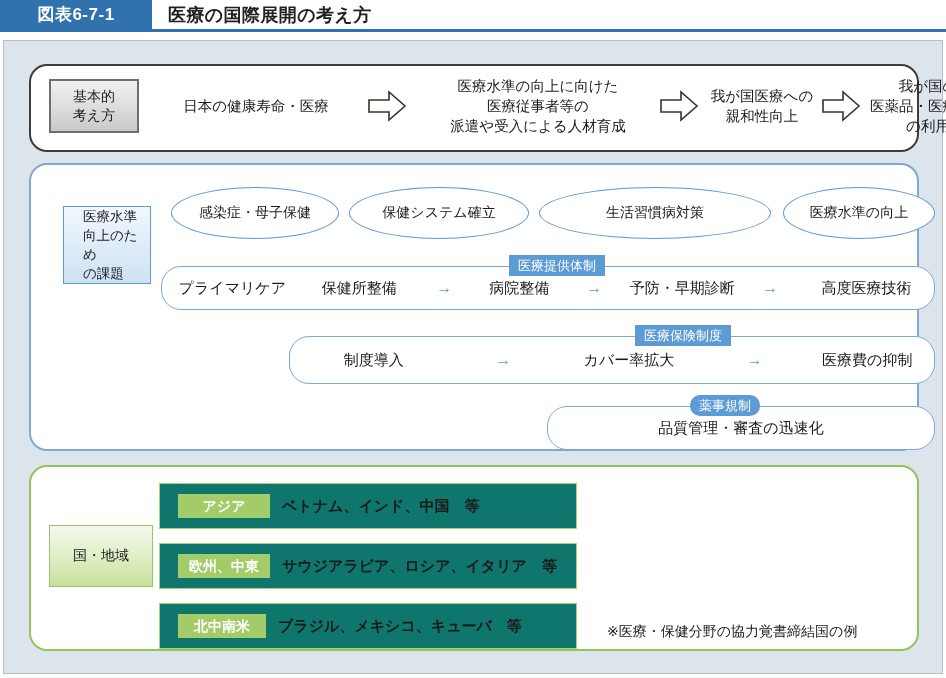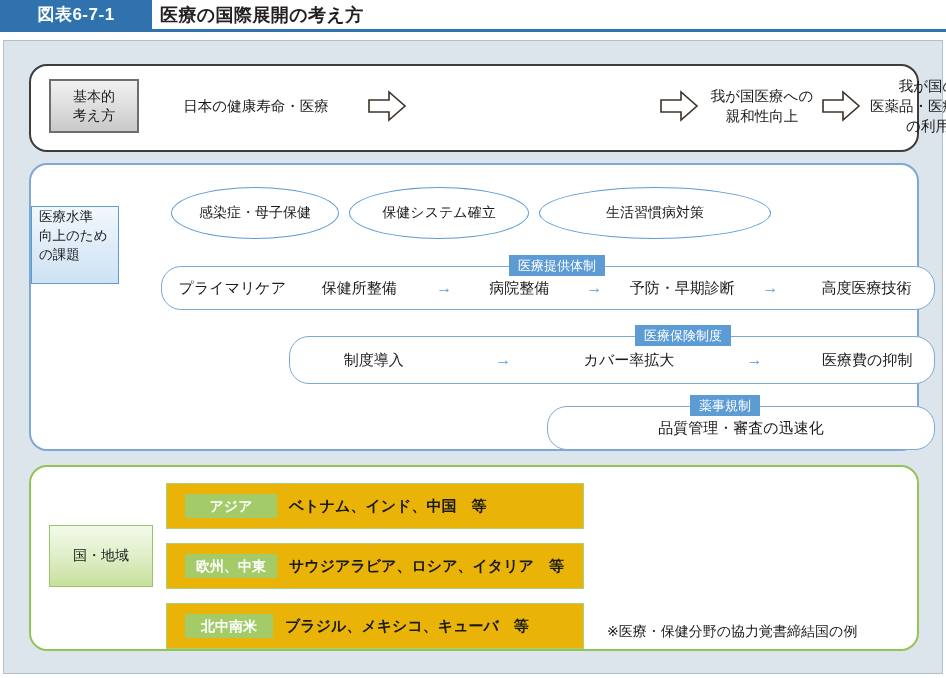--- a/index.html
+++ b/index.html
@@ -41,21 +41,21 @@
     letter-spacing: 0.5px;
     display: flex;
     align-items: center;
     justify-content: center;
     box-sizing: border-box;
   }
   .header-title {
     flex: 1;
     display: flex;
     align-items: center;
-    padding-left: 8px;
+    padding-left: 16px;
     font-size: 18px;
     font-weight: bold;
     color: #231f20;
     letter-spacing: 0.4px;
   }
 
   
   .canvas {
     position: absolute;
     left: 3px;
@@ -137,34 +137,34 @@
     width: 40px;
     height: 34px;
   }
   .ba1 { left: 336px; top: 23px; }
   .ba2 { left: 628px; top: 23px; }
   .ba3 { left: 790px; top: 23px; }
 
   
   .box-issues-label {
     position: absolute;
-    left: 0;
+    left: 32px;
     top: 41px;
     width: 88px;
     height: 78px;
     box-sizing: border-box;
     border: 1.5px solid #5d9bd5;
     background: linear-gradient(180deg, #f2f8fd 0%, #dbeaf7 60%, #cfe2f3 100%);
     color: #1a1a1a;
     font-size: 13.5px;
     line-height: 1.42;
-    padding-left: 7px;
+    padding-left: 19px;
     display: flex;
     flex-direction: column;
-    justify-content: flex-start;
+    justify-content: space-between;
   }
 
   .ellipse {
     position: absolute;
     box-sizing: border-box;
     border: 1.4px solid #5d9bd5;
     border-radius: 50%;
     background: #ffffff;
     color: #1a1a1a;
     font-size: 14px;
@@ -195,21 +195,21 @@
     color: #ffffff;
     font-size: 13px;
     height: 21px;
     line-height: 21px;
     padding: 0 9px;
     white-space: nowrap;
     z-index: 3;
   }
   .tag-provision  { left: 478px; top: 90px; }
   .tag-insurance  { left: 604px; top: 160px; }
-  .tag-regulation { left: 659px; top: 230px; }
+  .tag-regulation { left: 659px; top: 230px; border-radius: 10px; }
 
   .steprow {
     position: absolute;
     left: 0; top: 0;
     width: 100%;
     height: 100%;
     display: flex;
     align-items: center;
     color: #1a1a1a;
     font-size: 15px;
@@ -269,24 +269,23 @@
     align-items: center;
     justify-content: center;
   }
   .country-row {
     position: absolute;
     left: 128px;
     width: 418px;
     height: 46px;
     box-sizing: border-box;
     border: 1.4px solid #a9d276;
-    background: #eab308;
-    display: flex;
-    align-items: center;
-    margin-left: 7px;
+    background: #0f766e;
+    display: flex;
+    align-items: center;
   }
   .cr1 { top: 16px; }
   .cr2 { top: 76px; }
   .cr3 { top: 136px; }
   .country-chip {
     margin-left: 18px;
     background: #a3cc69;
     color: #ffffff;
     font-size: 14px;
     font-weight: bold;
@@ -334,20 +333,25 @@
       </div>
 
       <div class="flow-text f1">
         <span>日本の健康寿命・医療</span>
       </div>
 
       <svg class="blockarrow ba1" viewBox="0 0 40 34">
         <polygon points="2,11 22,11 22,3 38,17 22,31 22,23 2,23" fill="#ffffff" stroke="#3d3229" stroke-width="1.6" stroke-linejoin="miter"></polygon>
       </svg>
 
+      <div class="flow-text f2">
+        <span>医療水準の向上に向けた</span>
+        <span>医療従事者等の</span>
+        <span>派遣や受入による人材育成</span>
+      </div>
 
       <svg class="blockarrow ba2" viewBox="0 0 40 34">
         <polygon points="2,11 22,11 22,3 38,17 22,31 22,23 2,23" fill="#ffffff" stroke="#3d3229" stroke-width="1.6" stroke-linejoin="miter"></polygon>
       </svg>
 
       <div class="flow-text f3">
         <span>我が国医療への</span>
         <span>親和性向上</span>
       </div>
 
@@ -366,20 +370,21 @@
 
       <div class="box-issues-label">
         <span>医療水準</span>
         <span>向上のため</span>
         <span>の課題</span>
       </div>
 
       <div class="ellipse e2">保健システム確立</div>
       <div class="ellipse e1">感染症・母子保健</div>
       <div class="ellipse e3">生活習慣病対策</div>
+      <div class="ellipse e4">医療水準の向上</div>
 
       <div class="tag tag-provision">医療提供体制</div>
       <div class="subpanel sp-provision">
         <div class="steprow">
           <div class="step s1">プライマリケア</div>
           <div class="step s2">保健所整備</div>
           <div class="arrow a1">→</div>
           <div class="step s3">病院整備</div>
           <div class="arrow a2">→</div>
           <div class="step s4">予防・早期診断</div>

